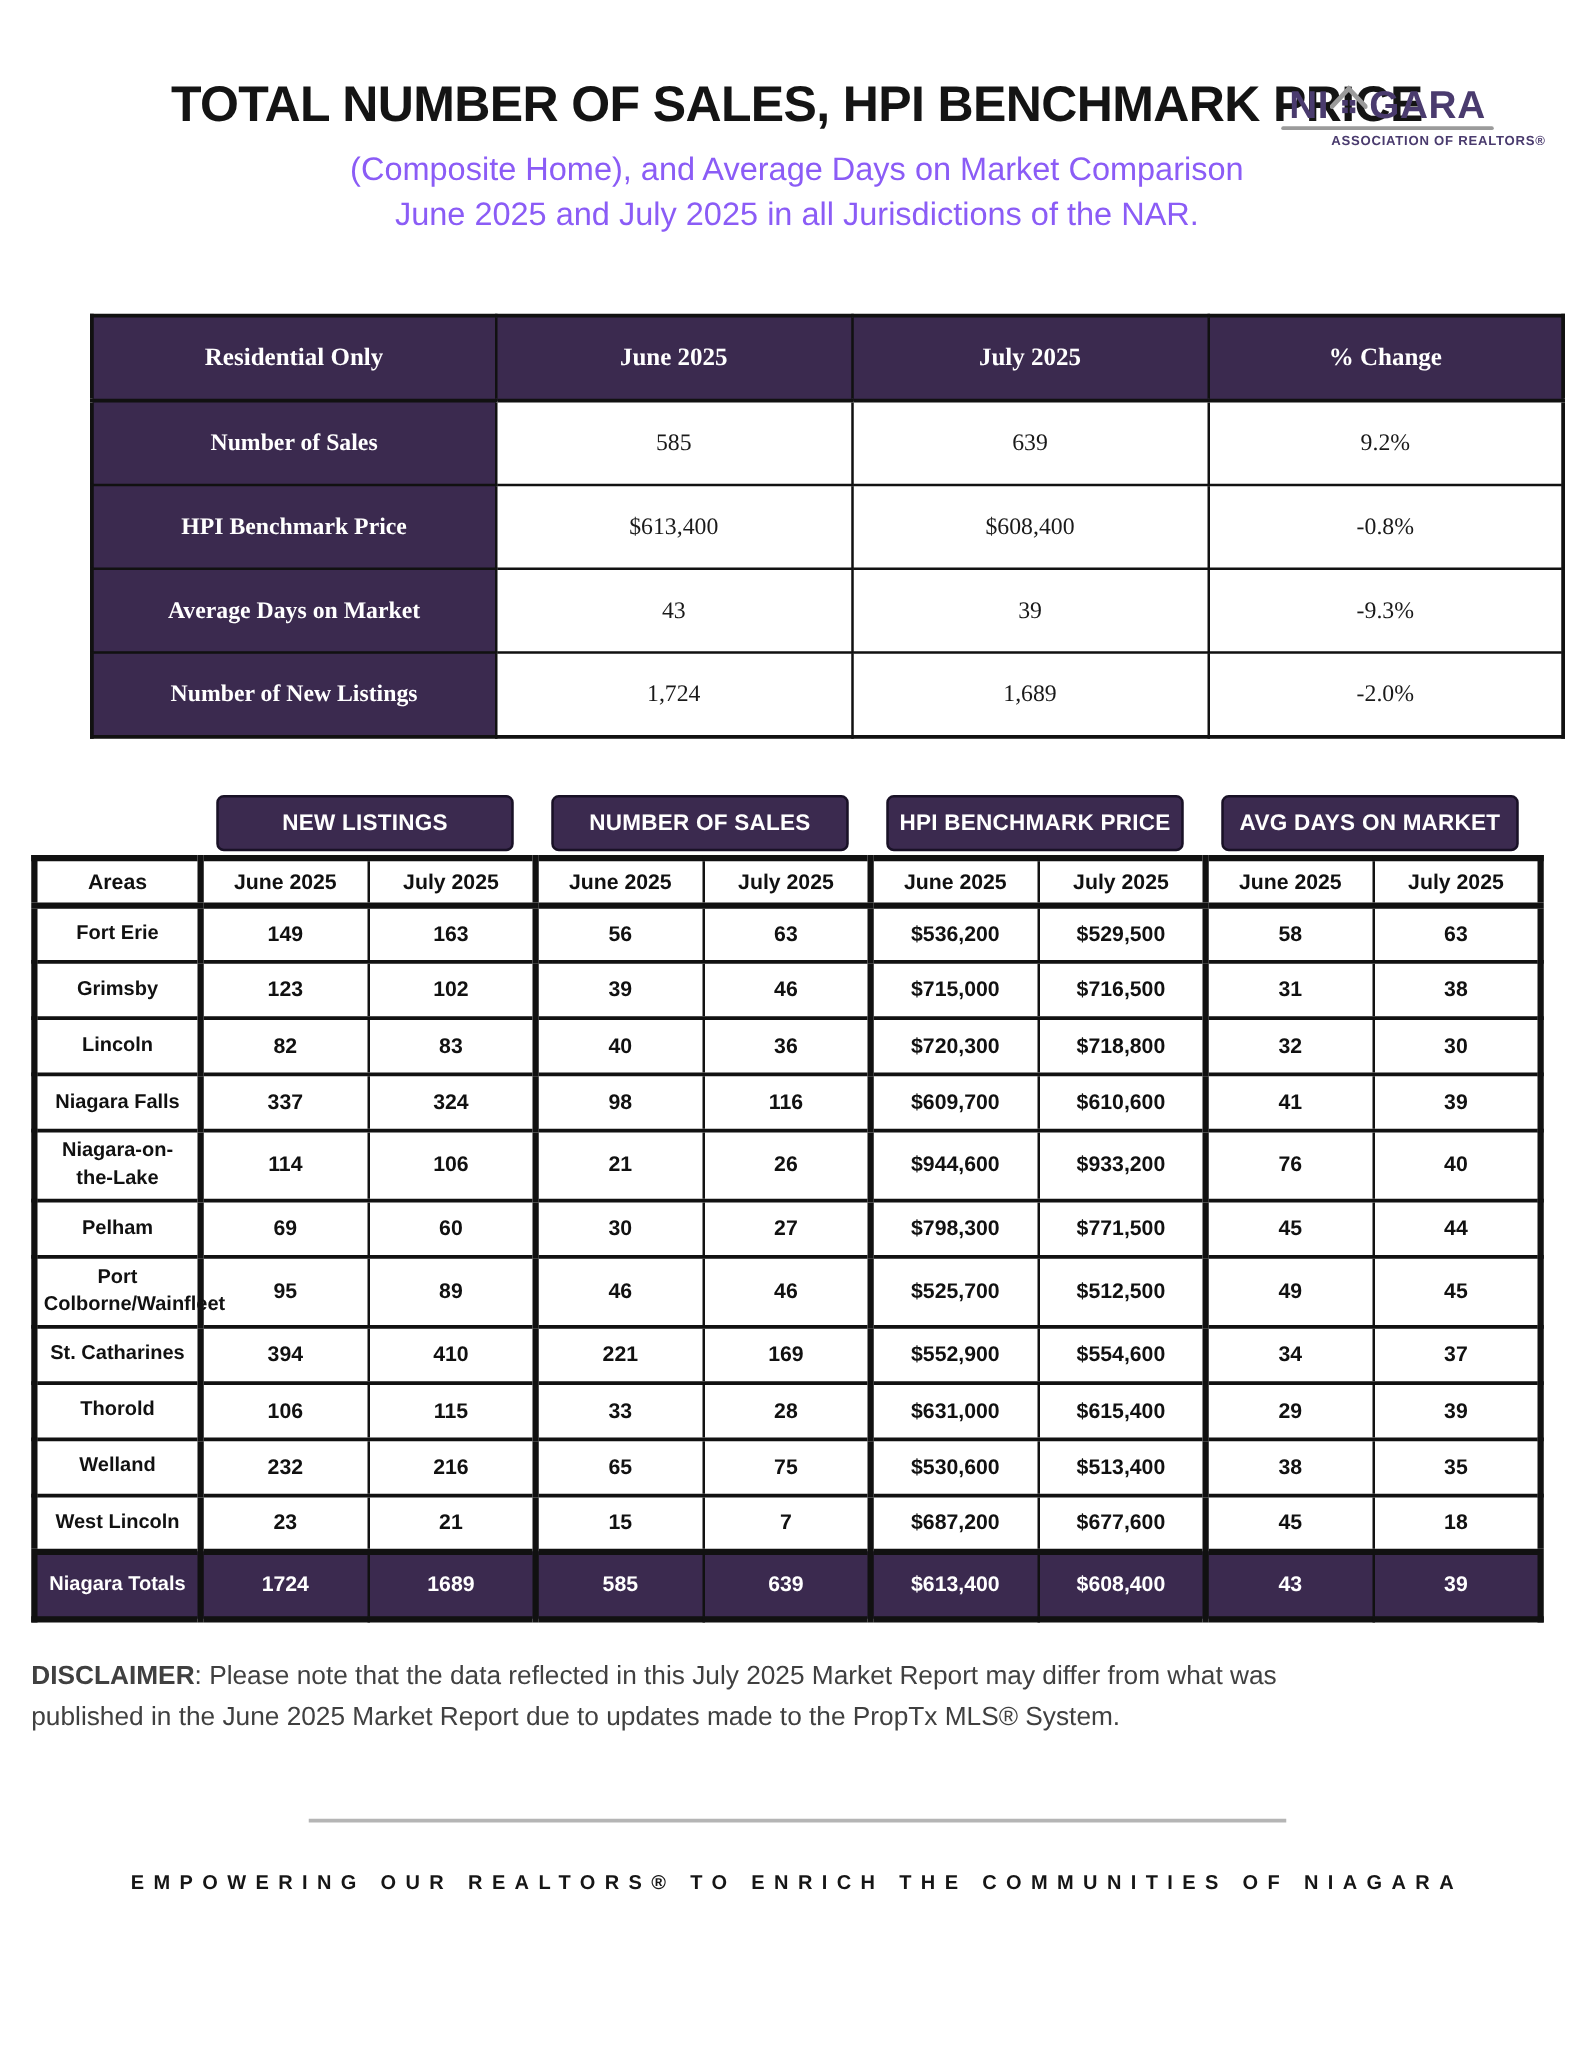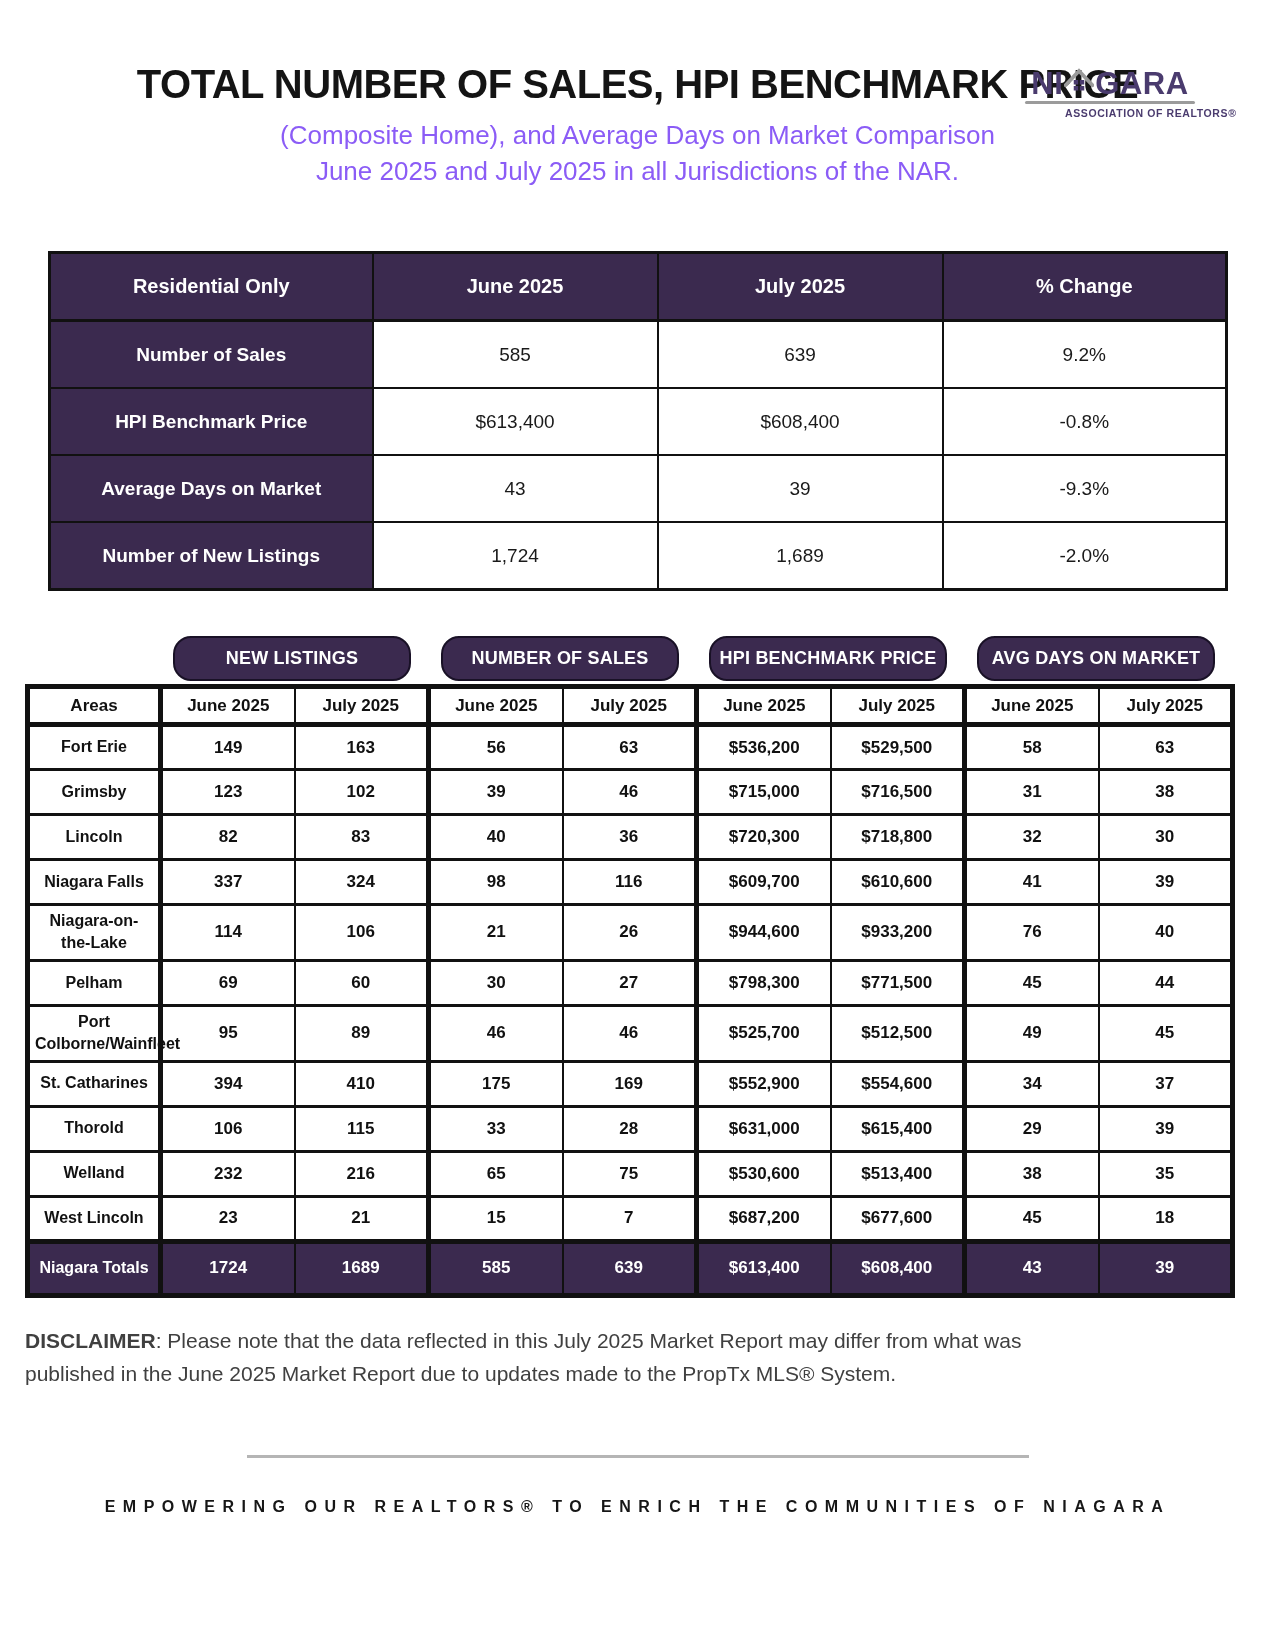--- a/index.html
+++ b/index.html
@@ -16,31 +16,31 @@
   .logo-rule{height:3px;background:#9b9b9b;margin-top:2px;border-radius:2px;}
   .logo-sub{font-size:10.5px;letter-spacing:.6px;color:#4a3b6e;font-weight:600;margin-top:3px;white-space:nowrap;margin-left:40px;}
 
   
   .page-title{margin:0;padding-top:62px;text-align:center;
     font-size:40px;font-weight:800;letter-spacing:-.5px;color:#141414;}
   .page-sub{margin:10px 0 0 0;text-align:center;font-size:26px;line-height:36px;color:#8b5cf6;}
   .page-sub.second{margin-top:0;}
 
   
-  .summary{border-collapse:collapse;margin:62px 0 0 48px;width:1177px;
-    border:3px solid #111;table-layout:fixed;}
+  .summary{border-collapse:collapse;margin:62px 0 0 72px;width:1177px;
+    border:3px solid #111;table-layout:fixed;font-family:Liberation Serif, serif;}
   .summary td,.summary th{border:2px solid #111;text-align:center;vertical-align:middle;height:63px;}
   .summary .plabel{background:#3b2a4f;color:#fff;font-weight:bold;font-size:19px;}
   .summary thead th{background:#3b2a4f;color:#fff;font-weight:bold;font-size:20px;border-bottom:3px solid #111;}
   .summary .pval{font-size:19px;color:#1a1a1a;background:#fff;}
 
   
   .pills{display:flex;margin:45px 0 3px 158px;width:1072px;}
   .pill-slot{flex:1;display:flex;justify-content:center;align-items:flex-end;}
-  .pill{width:89%;background:#3b2a4f;border:2px solid #191126;border-radius:18px;
+  .pill{width:89%;background:#3b2a4f;border:2px solid #191126;border-radius:6px;
     color:#fff;font-weight:bold;font-size:18px;letter-spacing:.2px;
     text-align:center;padding:10px 0;box-sizing:border-box;white-space:nowrap;}
 
   
   .detail{border-collapse:collapse;margin-left:25px;width:1205px;border:5px solid #111;table-layout:fixed;}
   .detail th,.detail td{text-align:center;vertical-align:middle;padding:2px 4px;box-sizing:border-box;}
   .detail thead th{font-size:17px;font-weight:bold;height:38px;border-bottom:5px solid #111;}
   .detail td{border-top:3px solid #111;}
   .detail .sep{border-left:2px solid #111;}
   .detail .group-start{border-left:5px solid #111;}
@@ -241,21 +241,21 @@
           <td class="val-cell sep">46</td>
           <td class="val-cell group-start">$525,700</td>
           <td class="val-cell sep">$512,500</td>
           <td class="val-cell group-start">49</td>
           <td class="val-cell sep">45</td>
         </tr>
         <tr>
           <td class="area-cell">St. Catharines</td>
           <td class="val-cell group-start">394</td>
           <td class="val-cell sep">410</td>
-          <td class="val-cell group-start">175</td>
+          <td class="val-cell group-start">221</td>
           <td class="val-cell sep">169</td>
           <td class="val-cell group-start">$552,900</td>
           <td class="val-cell sep">$554,600</td>
           <td class="val-cell group-start">34</td>
           <td class="val-cell sep">37</td>
         </tr>
         <tr>
           <td class="area-cell">Thorold</td>
           <td class="val-cell group-start">106</td>
           <td class="val-cell sep">115</td>

